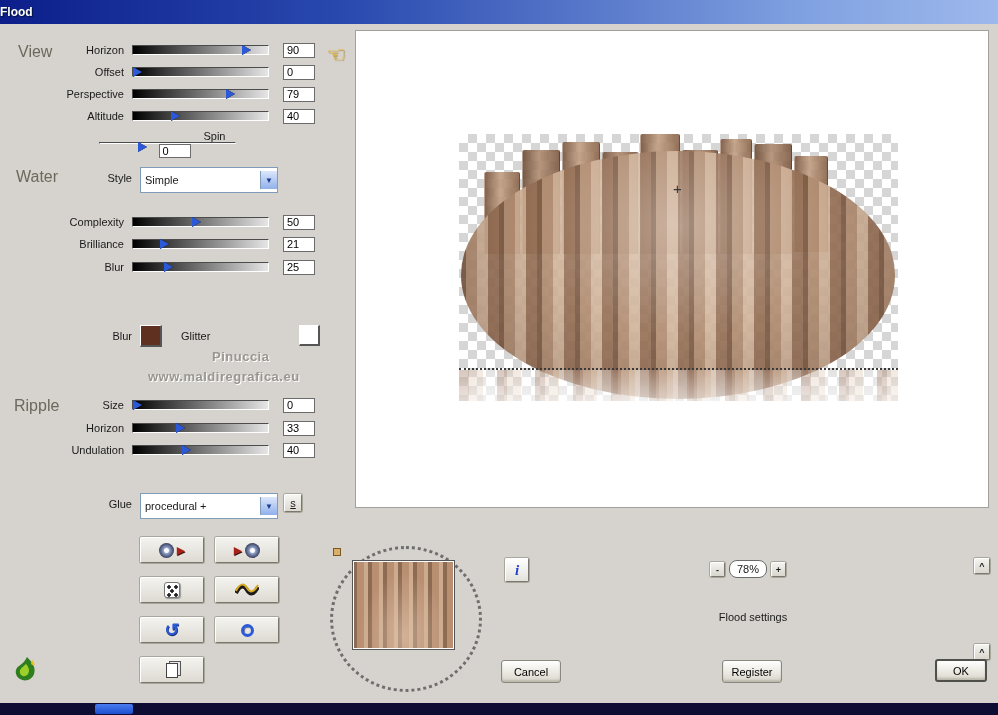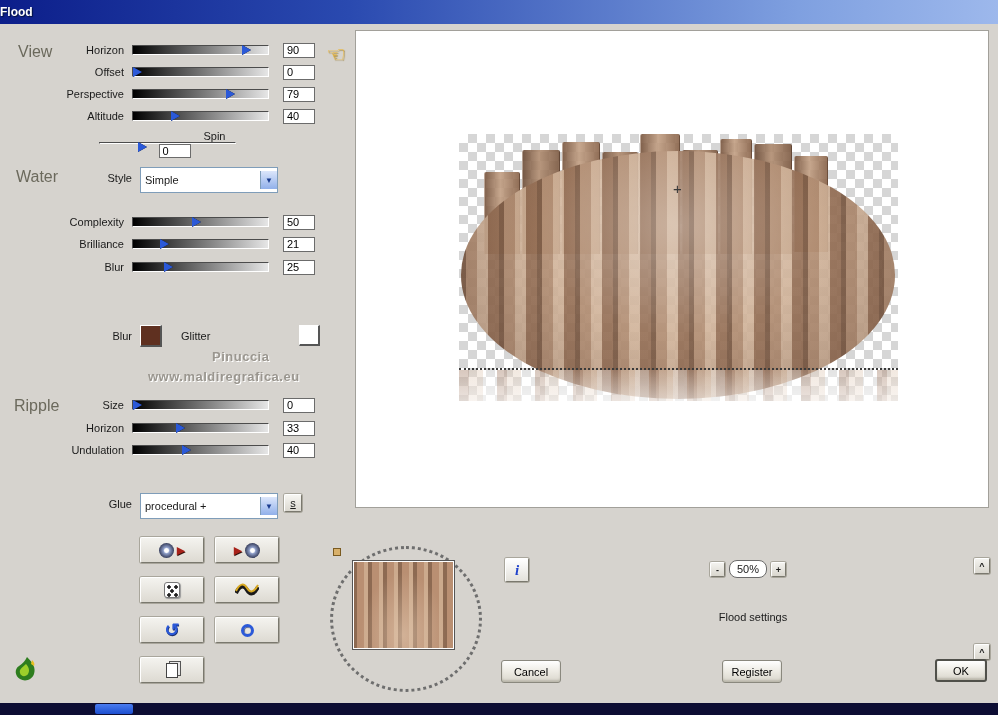--- a/index.html
+++ b/index.html
@@ -292,21 +292,21 @@
     <path d="M20 4 C22 6 23 8 22 10 L19 8Z" fill="#e8c020"></path>
   </svg>
 
   <div class="ring"></div>
   <div class="ring-handle"></div>
   <div class="thumb"></div>
 
   <div class="info-btn">i</div>
 
   <div class="minibtn" style="left:710px; top:562px; width:15px; height:15px;">-</div>
-  <div class="zoomval" style="left:729px; top:560px;">50%</div>
+  <div class="zoomval" style="left:729px; top:560px;">78%</div>
   <div class="minibtn" style="left:771px; top:562px; width:15px; height:15px;">+</div>
 
   <div class="status-text">Flood settings</div>
 
   <div class="minibtn" style="left:974px; top:558px;">^</div>
   <div class="minibtn" style="left:974px; top:644px;">^</div>
 
   <button class="xpbtn" style="left:501px; top:660px; width:60px;">Cancel</button>
   <button class="xpbtn" style="left:722px; top:660px; width:60px;">Register</button>
   <button class="xpbtn default" style="left:935px; top:659px; width:52px;">OK</button>

